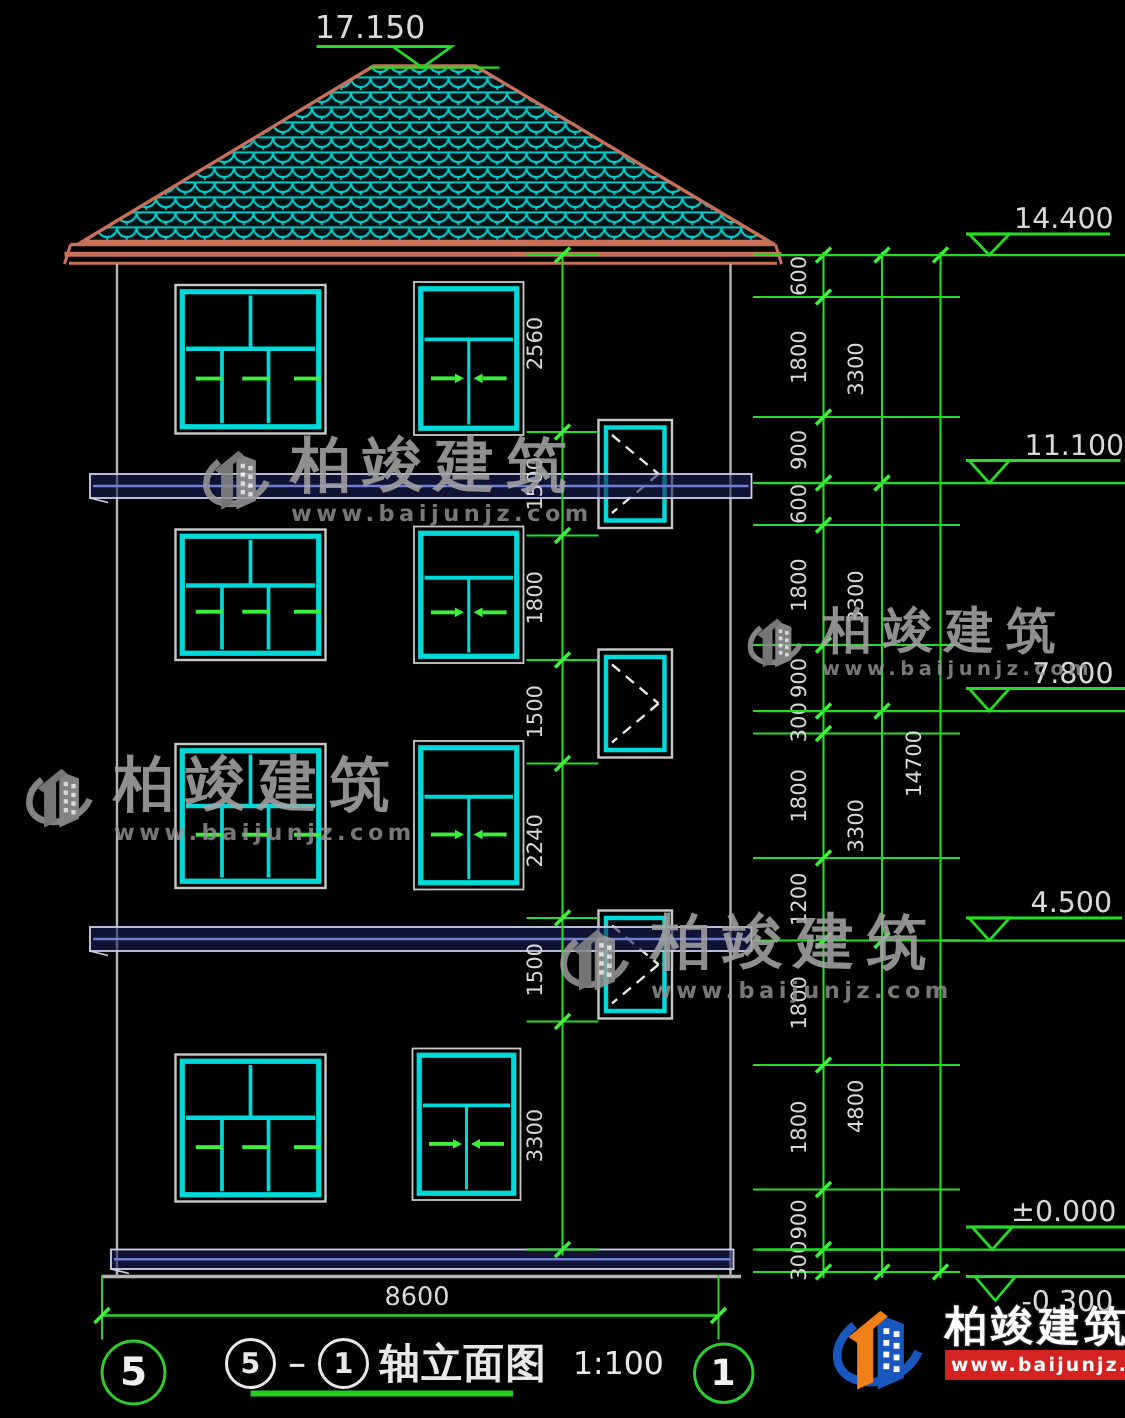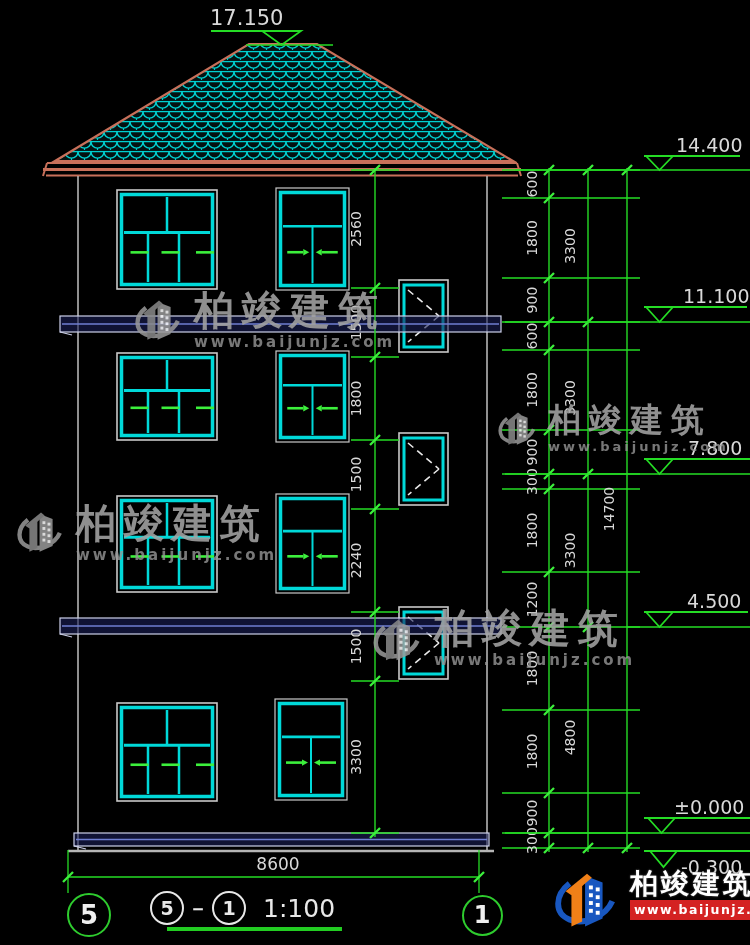--- a/index.html
+++ b/index.html
@@ -11,21 +11,21 @@
   .wm-body{display:flex;flex-direction:column;}
   .wm-brand{font-weight:bold;color:rgba(163,163,163,0.88);line-height:1.0;letter-spacing:8px;white-space:nowrap;
             font-family:"DejaVu Sans",sans-serif;}
   .wm-url{font-weight:bold;color:rgba(150,150,150,0.8);letter-spacing:3px;white-space:nowrap;margin-top:3px;}
   
   .titlebar{position:absolute;left:150px;top:891px;display:flex;align-items:center;gap:7px;color:#e8e8e8;}
   .tb-circle{width:30px;height:30px;border:2px solid #e8e8e8;border-radius:50%;display:flex;
              align-items:center;justify-content:center;font-size:19px;font-weight:bold;}
   .tb-dash{font-size:20px;font-weight:bold;margin:0 -3px;}
   .tb-name{font-size:27px;font-weight:bold;letter-spacing:1px;}
-  .tb-scale{font-size:25px;margin-left:10px;}
+  .tb-scale{font-size:21px;margin-left:10px;}
   .tb-underline{position:absolute;left:167px;top:927px;width:175px;height:4px;background:#22cc22;}
   
   .bubble{position:absolute;border:2.5px solid #2ecc2e;border-radius:50%;color:#efefef;
           display:flex;align-items:center;justify-content:center;font-weight:bold;background:#000;}
   
   .footer-logo{position:absolute;left:546px;top:868px;display:flex;align-items:flex-start;}
   .fl-mark{width:82px;height:72px;}
   .fl-body{display:flex;flex-direction:column;margin-left:2px;}
   .fl-brand{font-weight:bold;color:#fff;font-size:28px;line-height:1.15;letter-spacing:3px;white-space:nowrap;
             text-shadow:0 0 2px #666;}
@@ -384,20 +384,21 @@
     </div>
 
   <div class="titlebar">
     <span class="tb-circle">
         <span>5</span>
       </span>
     <span class="tb-dash">－</span>
     <span class="tb-circle">
         <span>1</span>
       </span>
+    <span class="tb-name">轴立面图</span>
     <span class="tb-scale">1:100</span>
   </div>
   <div class="tb-underline"></div>
 
   <div id="bubble-layer">
       <div class="bubble" style="left: 67px; top: 893px; width: 40px; height: 40px; font-size: 26px;">5</div>
       <div class="bubble" style="left: 461.5px; top: 894.5px; width: 37px; height: 37px; font-size: 24px;">1</div>
     </div>
 
   <div class="footer-logo">

